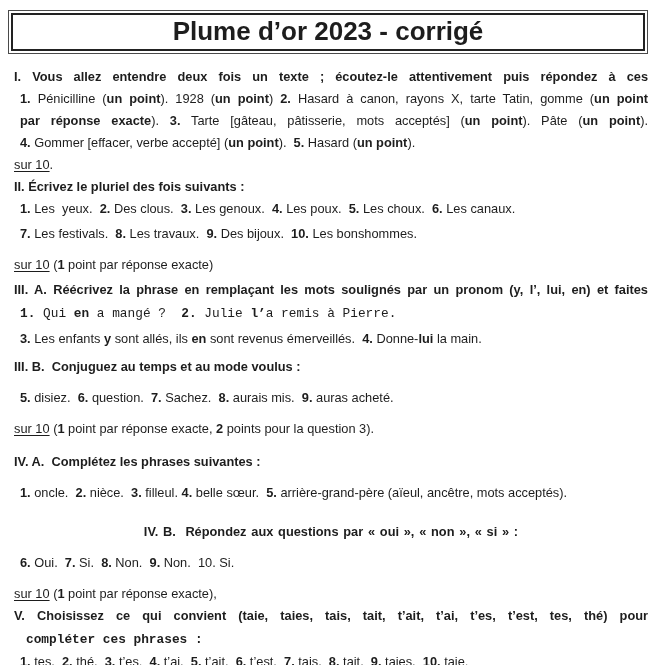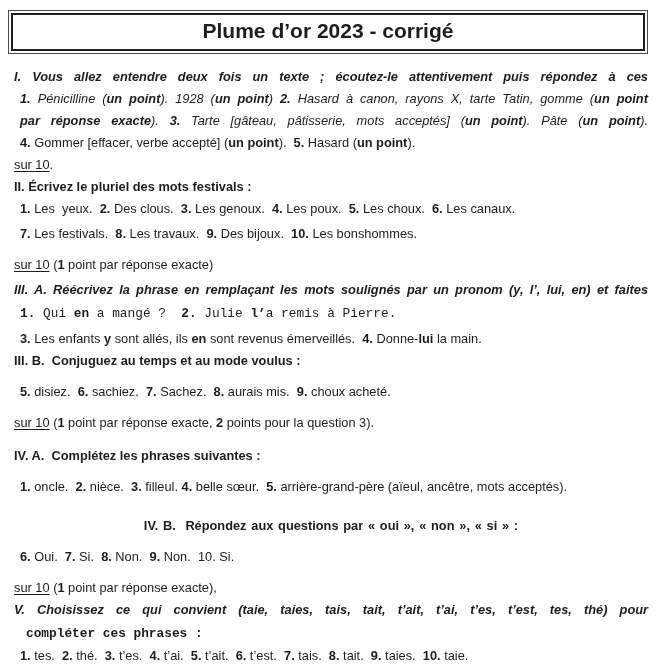--- a/index.html
+++ b/index.html
@@ -22,49 +22,48 @@
   
   .titlebox {
     border: 1px solid #4a4a4a;
     padding: 2px;
     margin: 0 0 12px -6px;
   }
   .titlebox-inner {
     border: 2px solid #222222;
     text-align: center;
     font-weight: bold;
-    font-size: 21px;
+    font-size: 26px;
     line-height: 28px;
     padding: 2px 0 4px 0;
   }
   .line {
     line-height: 22px;
     white-space: pre-wrap;
   }
   
   .jl {
     white-space: normal;
     text-align: justify;
     text-align-last: justify;
-    font-style: italic;
   }
   .hd { font-weight: bold; }
   .item { padding-left: 6px; }
   .ind12 { padding-left: 12px; }
   .ind14 { padding-left: 14px; }
   .ind27 { padding-left: 27px; }
   .score { text-align: left; }
   .u { text-decoration: underline; text-underline-offset: 2px; }
   b { font-weight: bold; }
   .ws1 { word-spacing: 1.2px; text-align: center; }
   .mt1 { margin-top: 9px; }
   .mt2 { margin-top: 2px; font-family: Liberation Mono, monospace; }
   .mt3 { margin-top: 3px; }
   .mt4 { margin-top: 0; }
-  .mt6 { }
+  .mt6 { margin-top: 6px; }
   .mt11 { margin-top: 11px; }
   .mt17 { margin-top: 17px; }
 </style>
 </head>
 <body>
 
 <div class="doc">
 
   <div class="titlebox">
     <div class="titlebox-inner">Plume d’or 2023 - corrigé</div>
@@ -72,35 +71,35 @@
 
   <section>
     <div class="line hd jl"><b>I. Vous allez entendre deux fois un texte ; écoutez-le attentivement puis répondez à ces</b></div>
     <div class="line item jl"><b>1.</b><span> Pénicilline (</span><b>un point</b><span>). 1928 (</span><b>un point</b><span>)  </span><b>2.</b><span> Hasard à canon, rayons X,  tarte Tatin, gomme (</span><b>un point</b></div>
     <div class="line item jl"><b>par réponse exacte</b><span>).  </span><b>3.</b><span> Tarte [gâteau, pâtisserie, mots acceptés] (</span><b>un point</b><span>). Pâte (</span><b>un point</b><span>).</span></div>
     <div class="line item"><b>4.</b><span> Gommer [effacer, verbe accepté] (</span><b>un point</b><span>).  </span><b>5.</b><span> Hasard (</span><b>un point</b><span>).</span></div>
     <div class="line score"><span class="u">sur 10</span><span>.</span></div>
   </section>
 
   <section>
-    <div class="line hd"><b>II. Écrivez le pluriel des mots festivals :</b></div>
+    <div class="line hd"><b>II. Écrivez le pluriel des fois suivants :</b></div>
     <div class="line item"><b>1.</b><span> Les  yeux.  </span><b>2.</b><span> Des clous.  </span><b>3.</b><span> Les genoux.  </span><b>4.</b><span> Les poux.  </span><b>5.</b><span> Les choux.  </span><b>6.</b><span> Les canaux.</span></div>
     <div class="line item mt3"><b>7.</b><span> Les festivals.  </span><b>8.</b><span> Les travaux.  </span><b>9.</b><span> Des bijoux.  </span><b>10.</b><span> Les bonshommes.</span></div>
     <div class="line score mt1"><span class="u">sur 10</span><span> (</span><b>1</b><span> point par réponse exacte)</span></div>
   </section>
 
   <section>
     <div class="line hd jl mt3"><b>III. A.  Réécrivez la phrase en remplaçant les mots soulignés par un pronom (y, l’, lui, en) et faites</b></div>
     <div class="line item mt2"><b>1.</b><span> Qui </span><b>en</b><span> a mangé ?  </span><b>2.</b><span> Julie </span><b>l’</b><span>a remis à Pierre.</span></div>
     <div class="line item mt3"><b>3.</b><span> Les enfants </span><b>y</b><span> sont allés, ils </span><b>en</b><span> sont revenus émerveillés.  </span><b>4.</b><span> Donne-</span><b>lui</b><span> la main.</span></div>
   </section>
 
   <section>
     <div class="line hd mt6"><b>III. B.  Conjuguez au temps et au mode voulus :</b></div>
-    <div class="line item mt1"><b>5.</b><span> disiez.  </span><b>6.</b><span> sachiez.  </span><b>7.</b><span> Sachez.  </span><b>8.</b><span> aurais mis.  </span><b>9.</b><span> choux acheté.</span></div>
+    <div class="line item mt1"><b>5.</b><span> disiez.  </span><b>6.</b><span> question.  </span><b>7.</b><span> Sachez.  </span><b>8.</b><span> aurais mis.  </span><b>9.</b><span> auras acheté.</span></div>
     <div class="line score mt1"><span class="u">sur 10</span><span> (</span><b>1</b><span> point par réponse exacte, </span><b>2</b><span> points pour la question 3).</span></div>
   </section>
 
   <section>
     <div class="line hd mt11"><b>IV. A.  Complétez les phrases suivantes :</b></div>
     <div class="line item mt1"><b>1.</b><span> oncle.  </span><b>2.</b><span> nièce.  </span><b>3.</b><span> filleul. </span><b>4.</b><span> belle sœur.  </span><b>5.</b><span> arrière-grand-père (aïeul, ancêtre, mots acceptés).</span></div>
   </section>
 
   <section>
     <div class="line hd ws1 mt17"><b>IV. B.  Répondez aux questions par « oui », « non », « si » :</b></div>

